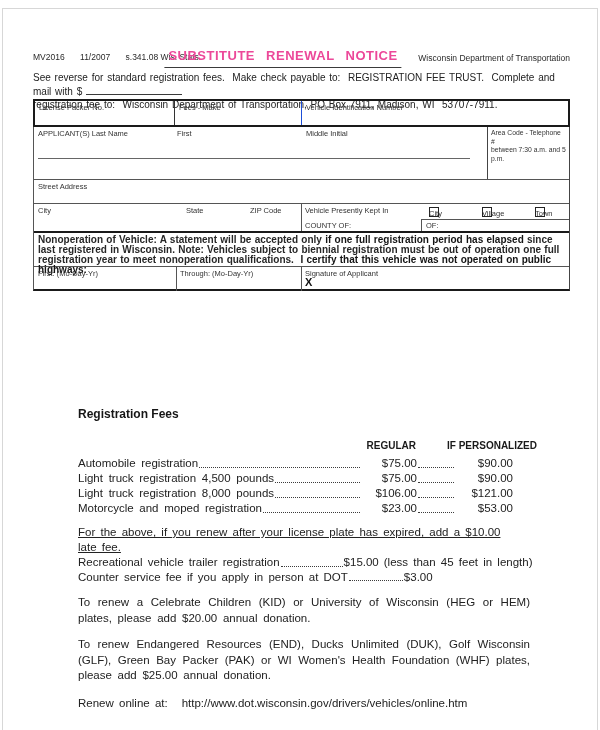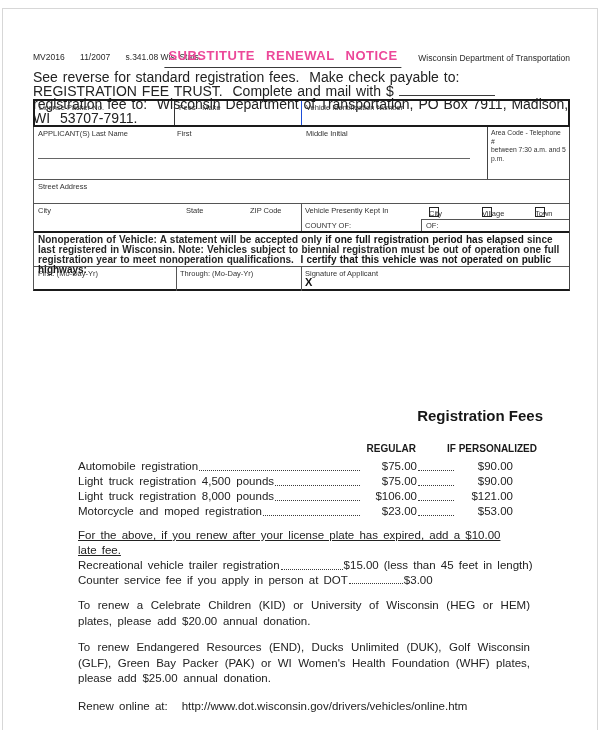--- a/index.html
+++ b/index.html
@@ -12,21 +12,21 @@
 
   
   .hdr-left { position:absolute; left:33px; top:52px; font-size:8.5px; color:#2a2a2a; }
   .hdr-left span { margin-right:13px; }
   .form-title { position:absolute; left:283px; top:48px; transform:translateX(-50%);
                 font-size:13px; font-weight:bold; letter-spacing:.5px; word-spacing:7px;
                 color:#ec4899; border-bottom:1px solid #3a3a3a; padding:0 4px 4px; white-space:nowrap; }
   .agency { position:absolute; right:30px; top:53px; font-size:8.5px; color:#2a2a2a; }
 
   
-  .instr { position:absolute; left:33px; top:71px; width:540px; font-size:14px;
+  .instr { position:absolute; left:33px; top:71px; width:540px; font-size:10px;
            line-height:13.5px; color:#222; word-spacing:1px; }
   .blank-line { display:inline-block; width:96px; border-bottom:1px solid #3a3a3a; height:9px; }
 
   
   .form-body { position:absolute; left:33px; top:99px; width:537px; height:192px;
                border-left:1px solid #555; border-right:1px solid #444; border-bottom:2px solid #1a1a1a; }
   .flabel { font-size:7.5px; color:#333; white-space:nowrap; }
   .row { position:absolute; left:0; right:0; }
 
   .vbox { position:absolute; left:-1px; right:-1px; top:0; height:28px;
@@ -56,21 +56,21 @@
   .nonop { top:134px; height:34px; border-bottom:1px solid #555; padding:2px 4px;
            font-size:10px; line-height:10px; color:#272727; word-spacing:.5px;font-weight:bold; }
   .nonop b { color:#141414; }
 
   .period { top:168px; height:24px; }
   .period .flabel { position:absolute; top:2px; }
   .sig-x { position:absolute; left:271px; top:9px; font-size:11px; font-weight:bold; color:#111; }
 
   
   .fees { position:absolute; left:78px; top:407px; width:435px; font-size:11.5px; color:#222; }
-  .fees-heading { width:465px; text-align:right; font-size:15px; font-weight:bold;
+  .fees-heading { width:465px; text-align:left; font-size:12px; font-weight:bold;
                   color:#161616; margin-bottom:19px; }
   .fee-head { position:relative; height:13px; margin-bottom:3px; font-size:10px; font-weight:bold; color:#1a1a1a; }
   .fee-head .h1 { position:absolute; right:97px; white-space:nowrap; }
   .fee-head .h2 { position:absolute; right:-24px; white-space:nowrap; }
   .fee-row { display:flex; align-items:flex-end; line-height:15px; word-spacing:2.5px; }
   .fee-row .fl { white-space:nowrap; }
   .dots { flex:1; border-bottom:1.5px dotted #3c3c3c; margin:0 1px 3px; }
   .dots.d2 { flex:0 0 36px; }
   .amt1 { flex:0 0 56px; text-align:right; white-space:nowrap; }
   .amt2 { flex:0 0 58px; text-align:right; white-space:nowrap; }

